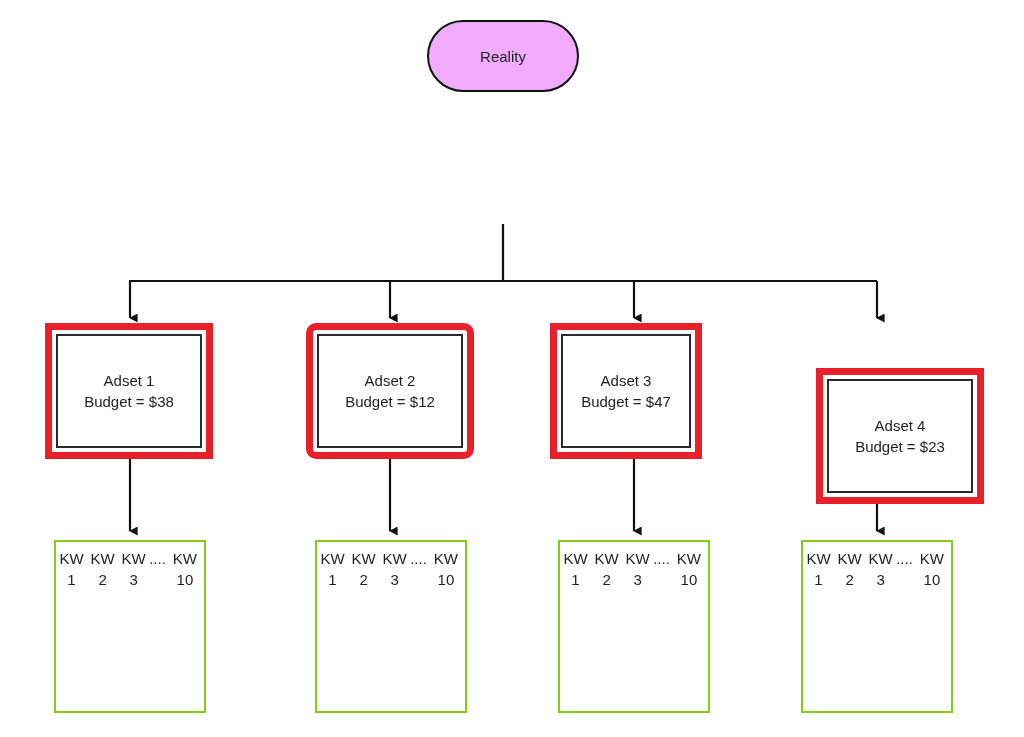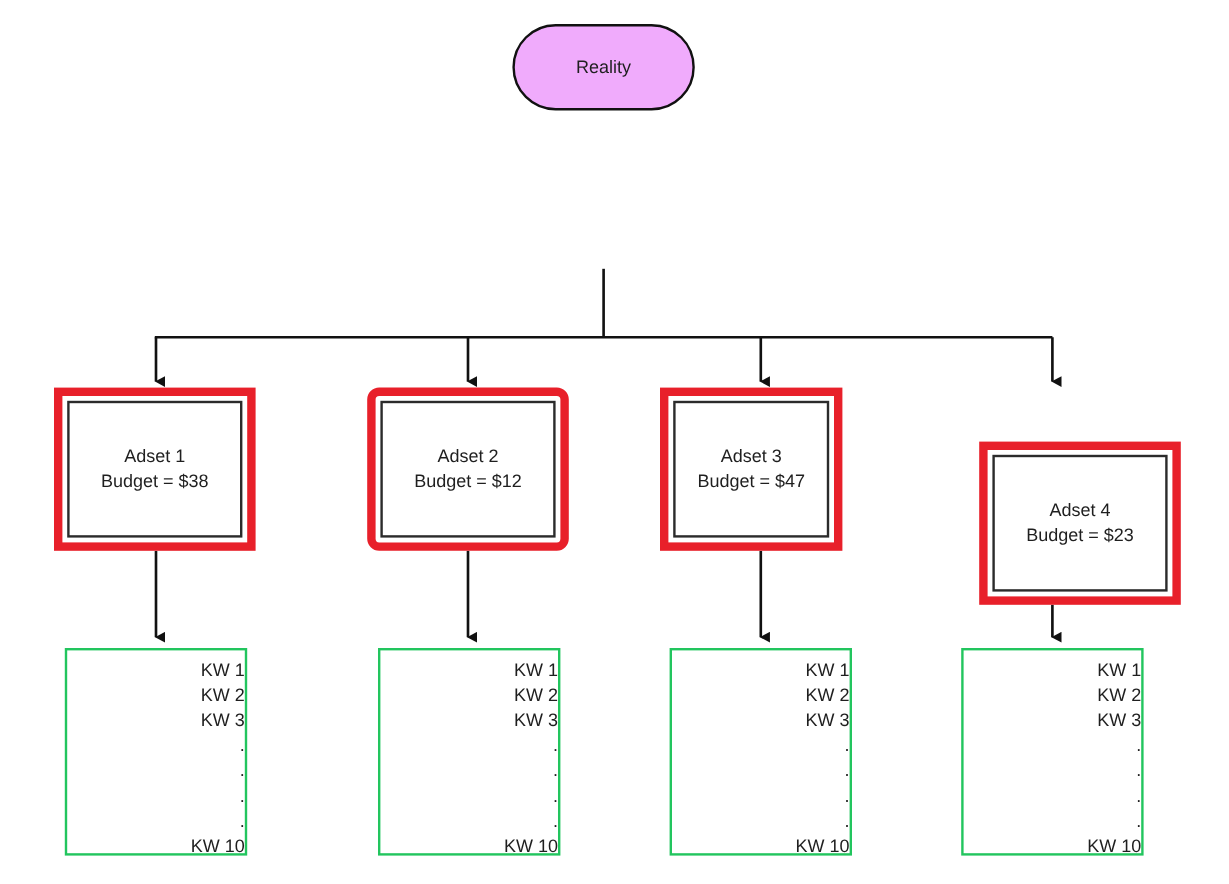--- a/index.html
+++ b/index.html
@@ -83,24 +83,24 @@
     justify-content: center;
     background: #ffffff;
     border: 2px solid #2b2b2b;
   }
 
   
   .kw-node {
     position: absolute;
     box-sizing: border-box;
     background: #ffffff;
-    border: 2px solid #22c55e;
-    display: flex;
-    flex-direction: column;
-    align-items: flex-end;
+    border: 2px solid #84cc16;
+    display: flex;
+    flex-direction: row;
+    align-items: flex-start;
     justify-content: flex-start;
     padding-top: 6px;
   }
   .kw-line {
     font-size: 15px;
     line-height: 21px;
     color: #1f1f1f;
     text-align: center;
   }
   .kw-dot {

